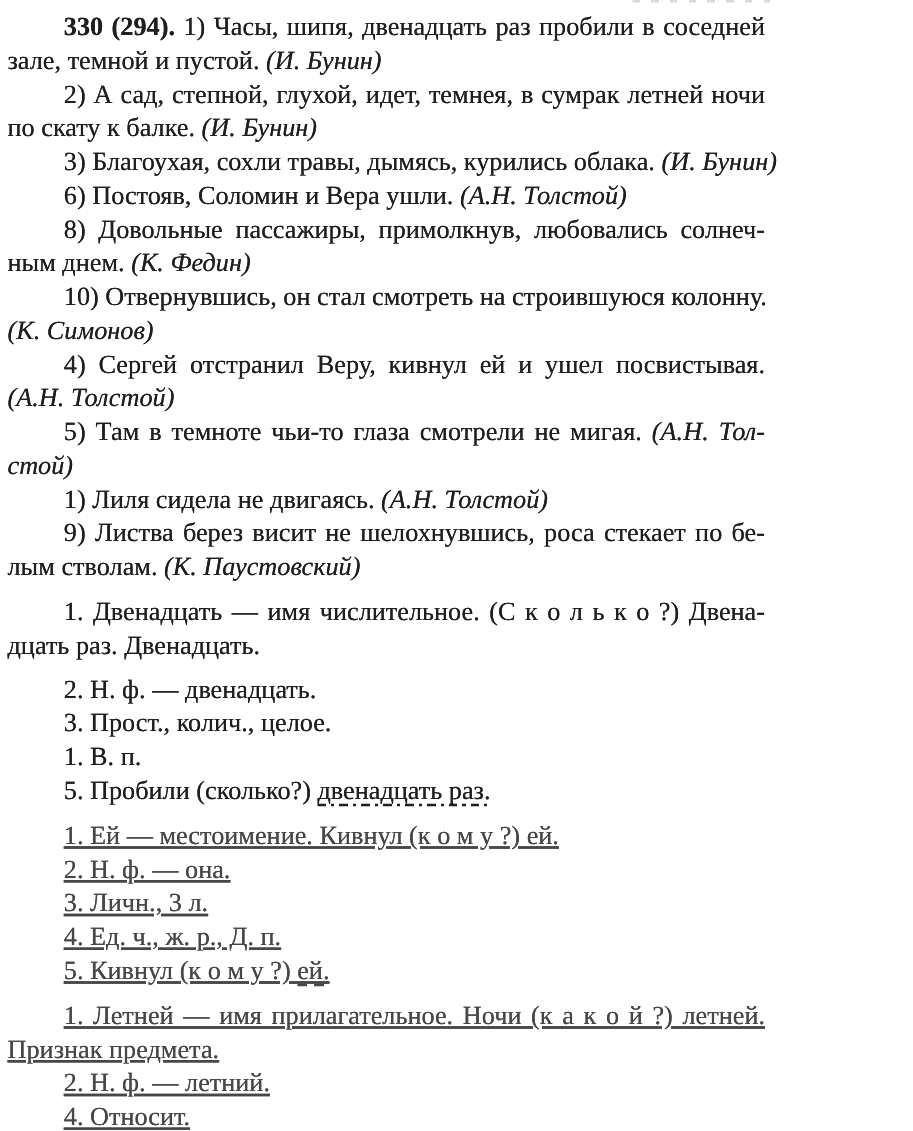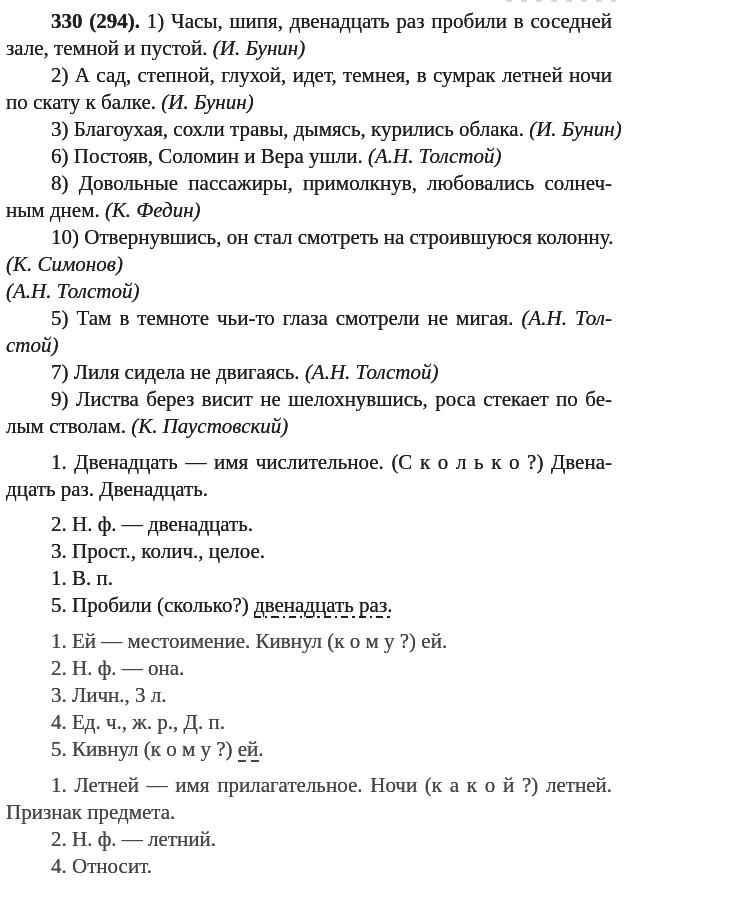--- a/index.html
+++ b/index.html
@@ -15,21 +15,21 @@
     width: 636px;
     height: 905px;
     box-sizing: border-box;
     padding: 8px 24px 0 6px;
     background: var(--bg-color, #ffffff);
     font-family: "Liberation Serif", "DejaVu Serif", serif;
     color: var(--text-color, #1f1f1f);
   }
   .block { margin: 0; }
   .block + .block { margin-top: 9px; }
-  .block.fade { color: var(--faded-color, #474747); }
+  .block.fade { color: var(--faded-color, #474747); text-decoration: underline; }
   .line {
     font-size: 21px;
     line-height: 27px;
     white-space: nowrap;
     text-align: left;
     text-shadow: 0 0 0.4px currentColor;
   }
   .line.indent { text-indent: 45px; }
   .line.just {
     text-align: justify;
@@ -77,24 +77,25 @@
         <div class="line indent just"><span class="seg bold">330 (294). </span><span class="seg plain">1) Часы, шипя, двенадцать раз пробили в соседней</span></div>
         <div class="line"><span class="seg plain">зале, темной и пустой. </span><span class="seg italic">(И. Бунин)</span></div>
         <div class="line indent just"><span class="seg plain">2) А сад, степной, глухой, идет, темнея, в сумрак летней ночи</span></div>
         <div class="line"><span class="seg plain">по скату к балке. </span><span class="seg italic">(И. Бунин)</span></div>
         <div class="line indent just"><span class="seg plain">3) Благоухая, сохли травы, дымясь, курились облака. </span><span class="seg italic">(И. Бунин)</span></div>
         <div class="line indent"><span class="seg plain">6) Постояв, Соломин и Вера ушли. </span><span class="seg italic">(А.Н. Толстой)</span></div>
         <div class="line indent just"><span class="seg plain">8) Довольные пассажиры, примолкнув, любовались солнеч-</span></div>
         <div class="line"><span class="seg plain">ным днем. </span><span class="seg italic">(К. Федин)</span></div>
         <div class="line indent just"><span class="seg plain">10) Отвернувшись, он стал смотреть на строившуюся колонну.</span></div>
         <div class="line"><span class="seg italic">(К. Симонов)</span></div>
+        <div class="line indent just"><span class="seg plain">4) Сергей отстранил Веру, кивнул ей и ушел посвистывая.</span></div>
         <div class="line"><span class="seg italic">(А.Н. Толстой)</span></div>
         <div class="line indent just"><span class="seg plain">5) Там в темноте чьи-то глаза смотрели не мигая. </span><span class="seg italic">(А.Н. Тол-</span></div>
         <div class="line"><span class="seg italic">стой)</span></div>
-        <div class="line indent"><span class="seg plain">7) Лиля сидела не двигаясь. </span><span class="seg italic">(А.Н. Толстой)</span></div>
+        <div class="line indent"><span class="seg plain">1) Лиля сидела не двигаясь. </span><span class="seg italic">(А.Н. Толстой)</span></div>
         <div class="line indent just"><span class="seg plain">9) Листва берез висит не шелохнувшись, роса стекает по бе-</span></div>
         <div class="line"><span class="seg plain">лым стволам. </span><span class="seg italic">(К. Паустовский)</span></div>
       </div>
       <div class="block">
         <div class="line indent just"><span class="seg plain">1. Двенадцать — имя числительное. (С к о л ь к о ?) Двена-</span></div>
         <div class="line"><span class="seg plain">дцать раз. Двенадцать.</span></div>
         <div class="line indent gap"><span class="seg plain">2. Н. ф. — двенадцать.</span></div>
         <div class="line indent"><span class="seg plain">3. Прост., колич., целое.</span></div>
         <div class="line indent"><span class="seg plain">1. В. п.</span></div>
         <div class="line indent"><span class="seg plain">5. Пробили (сколько?) </span><span class="seg u-dashdot">двенадцать раз.</span></div>

